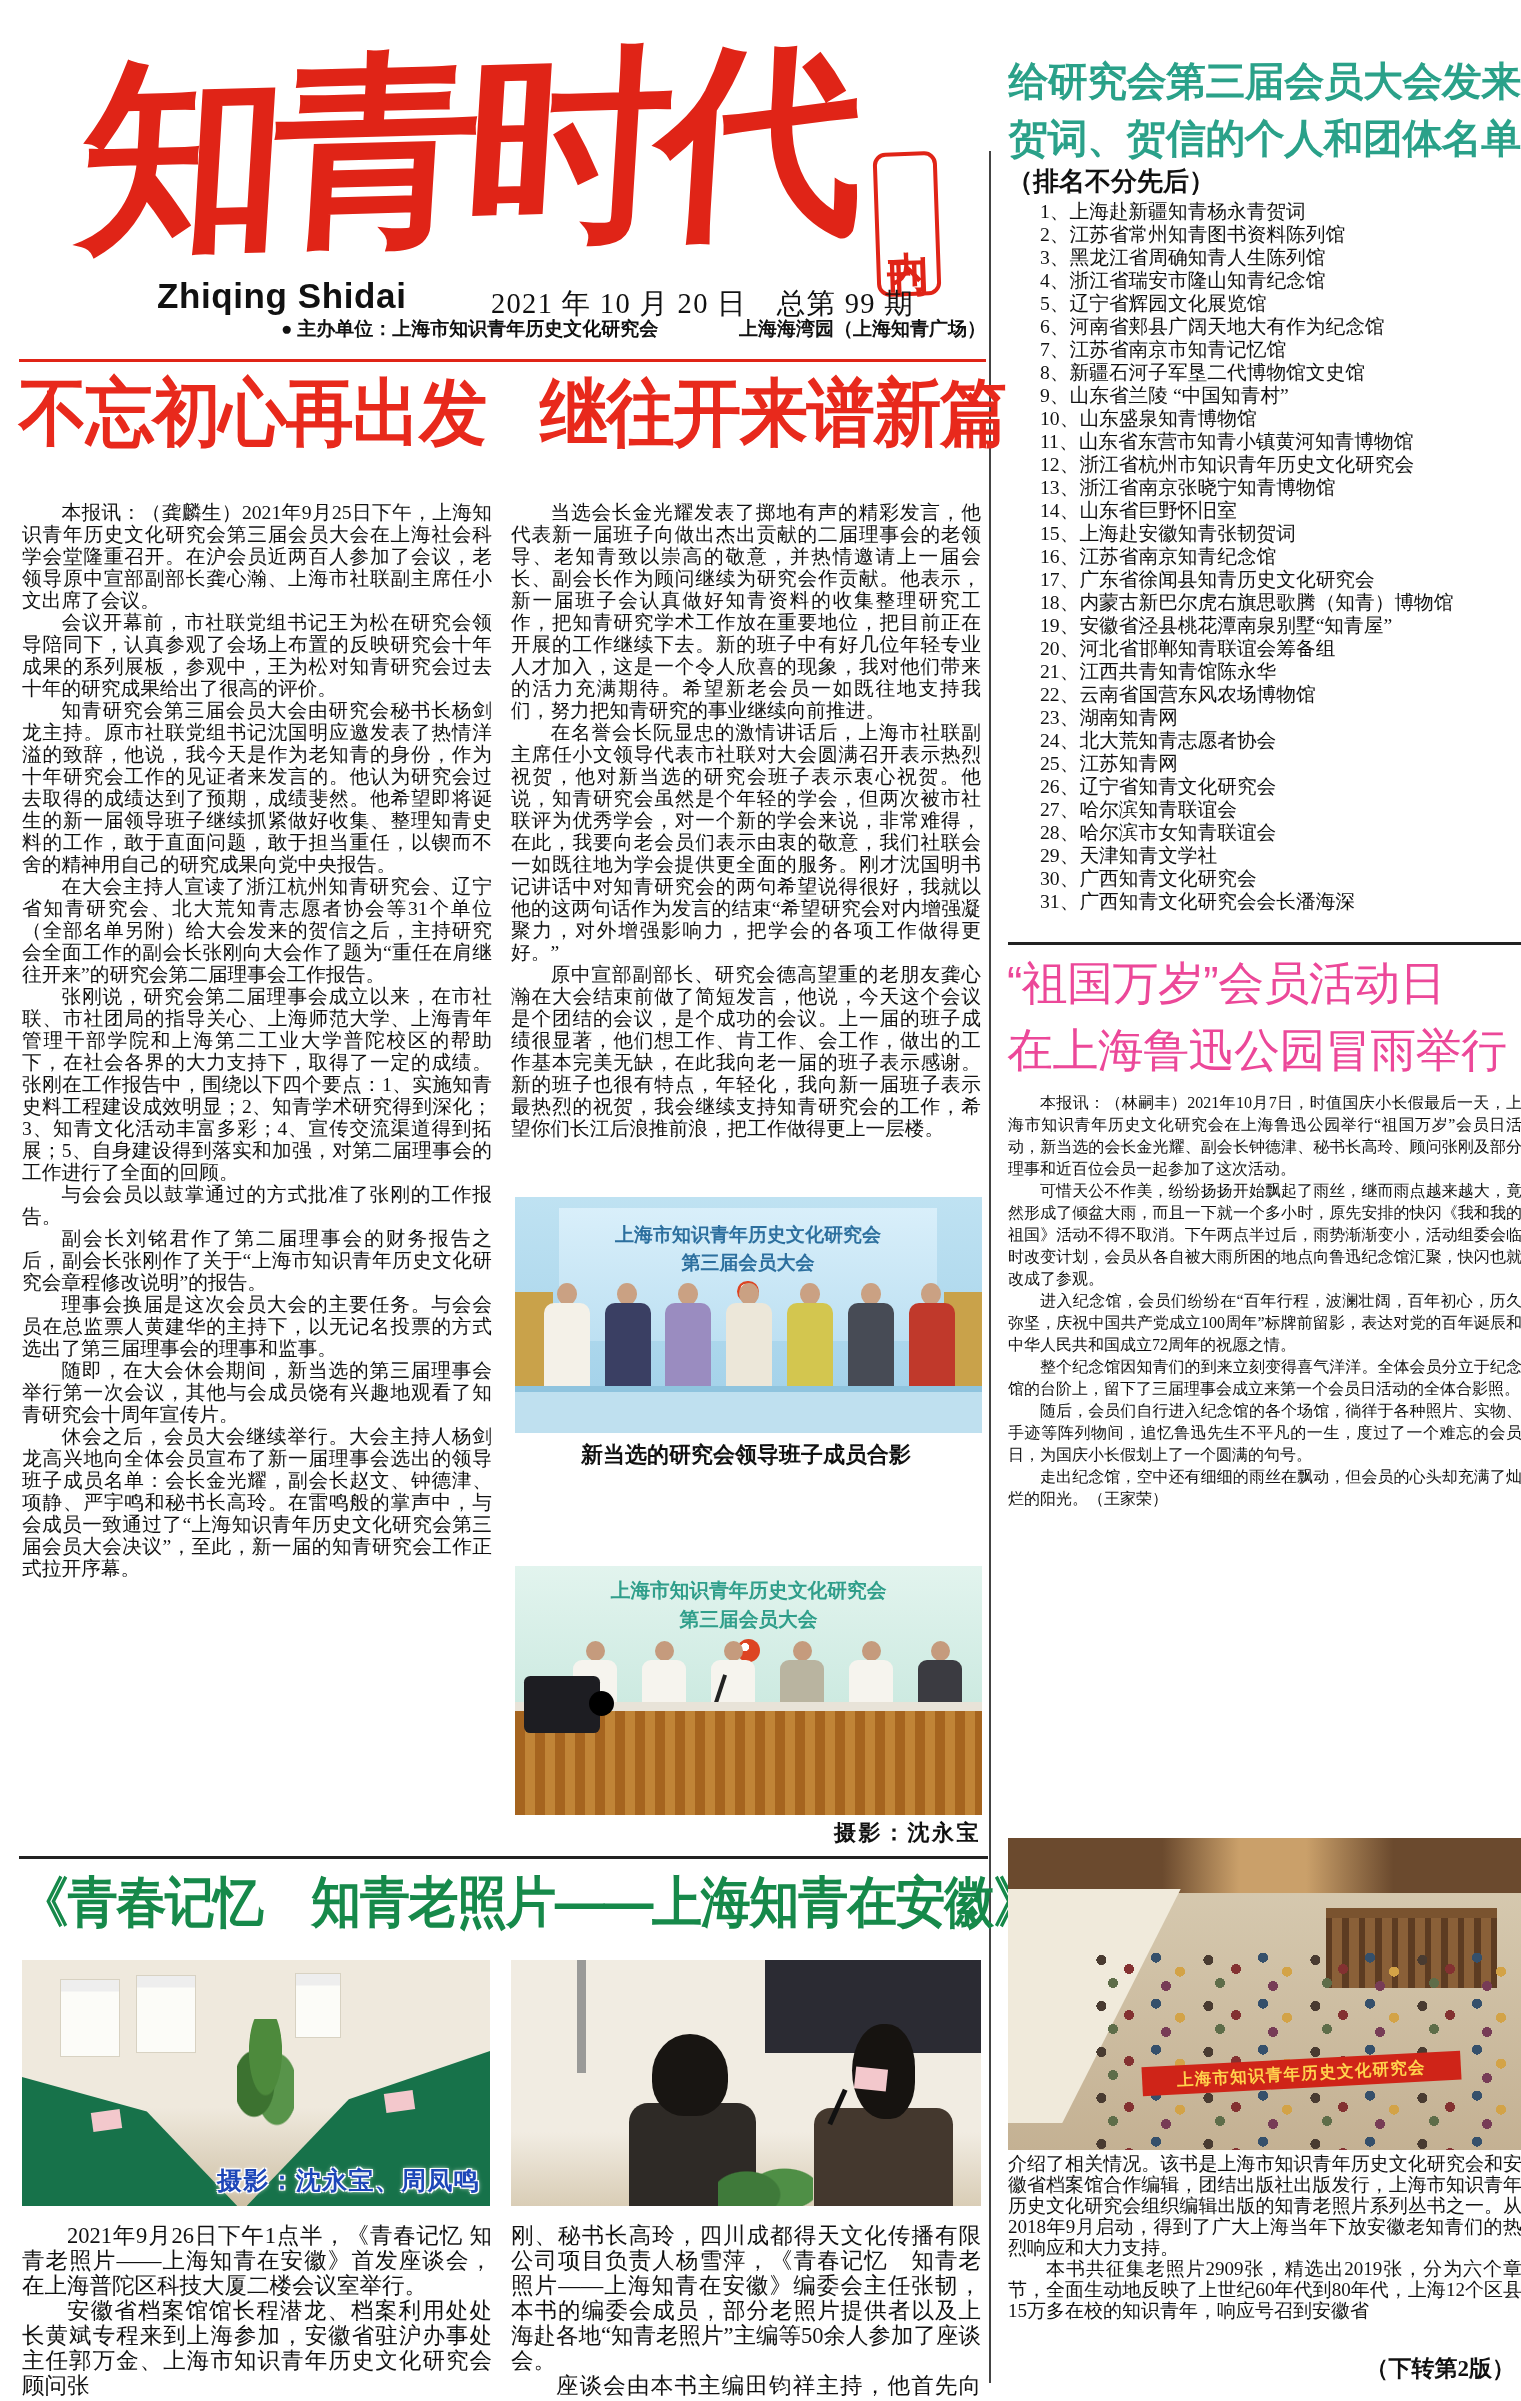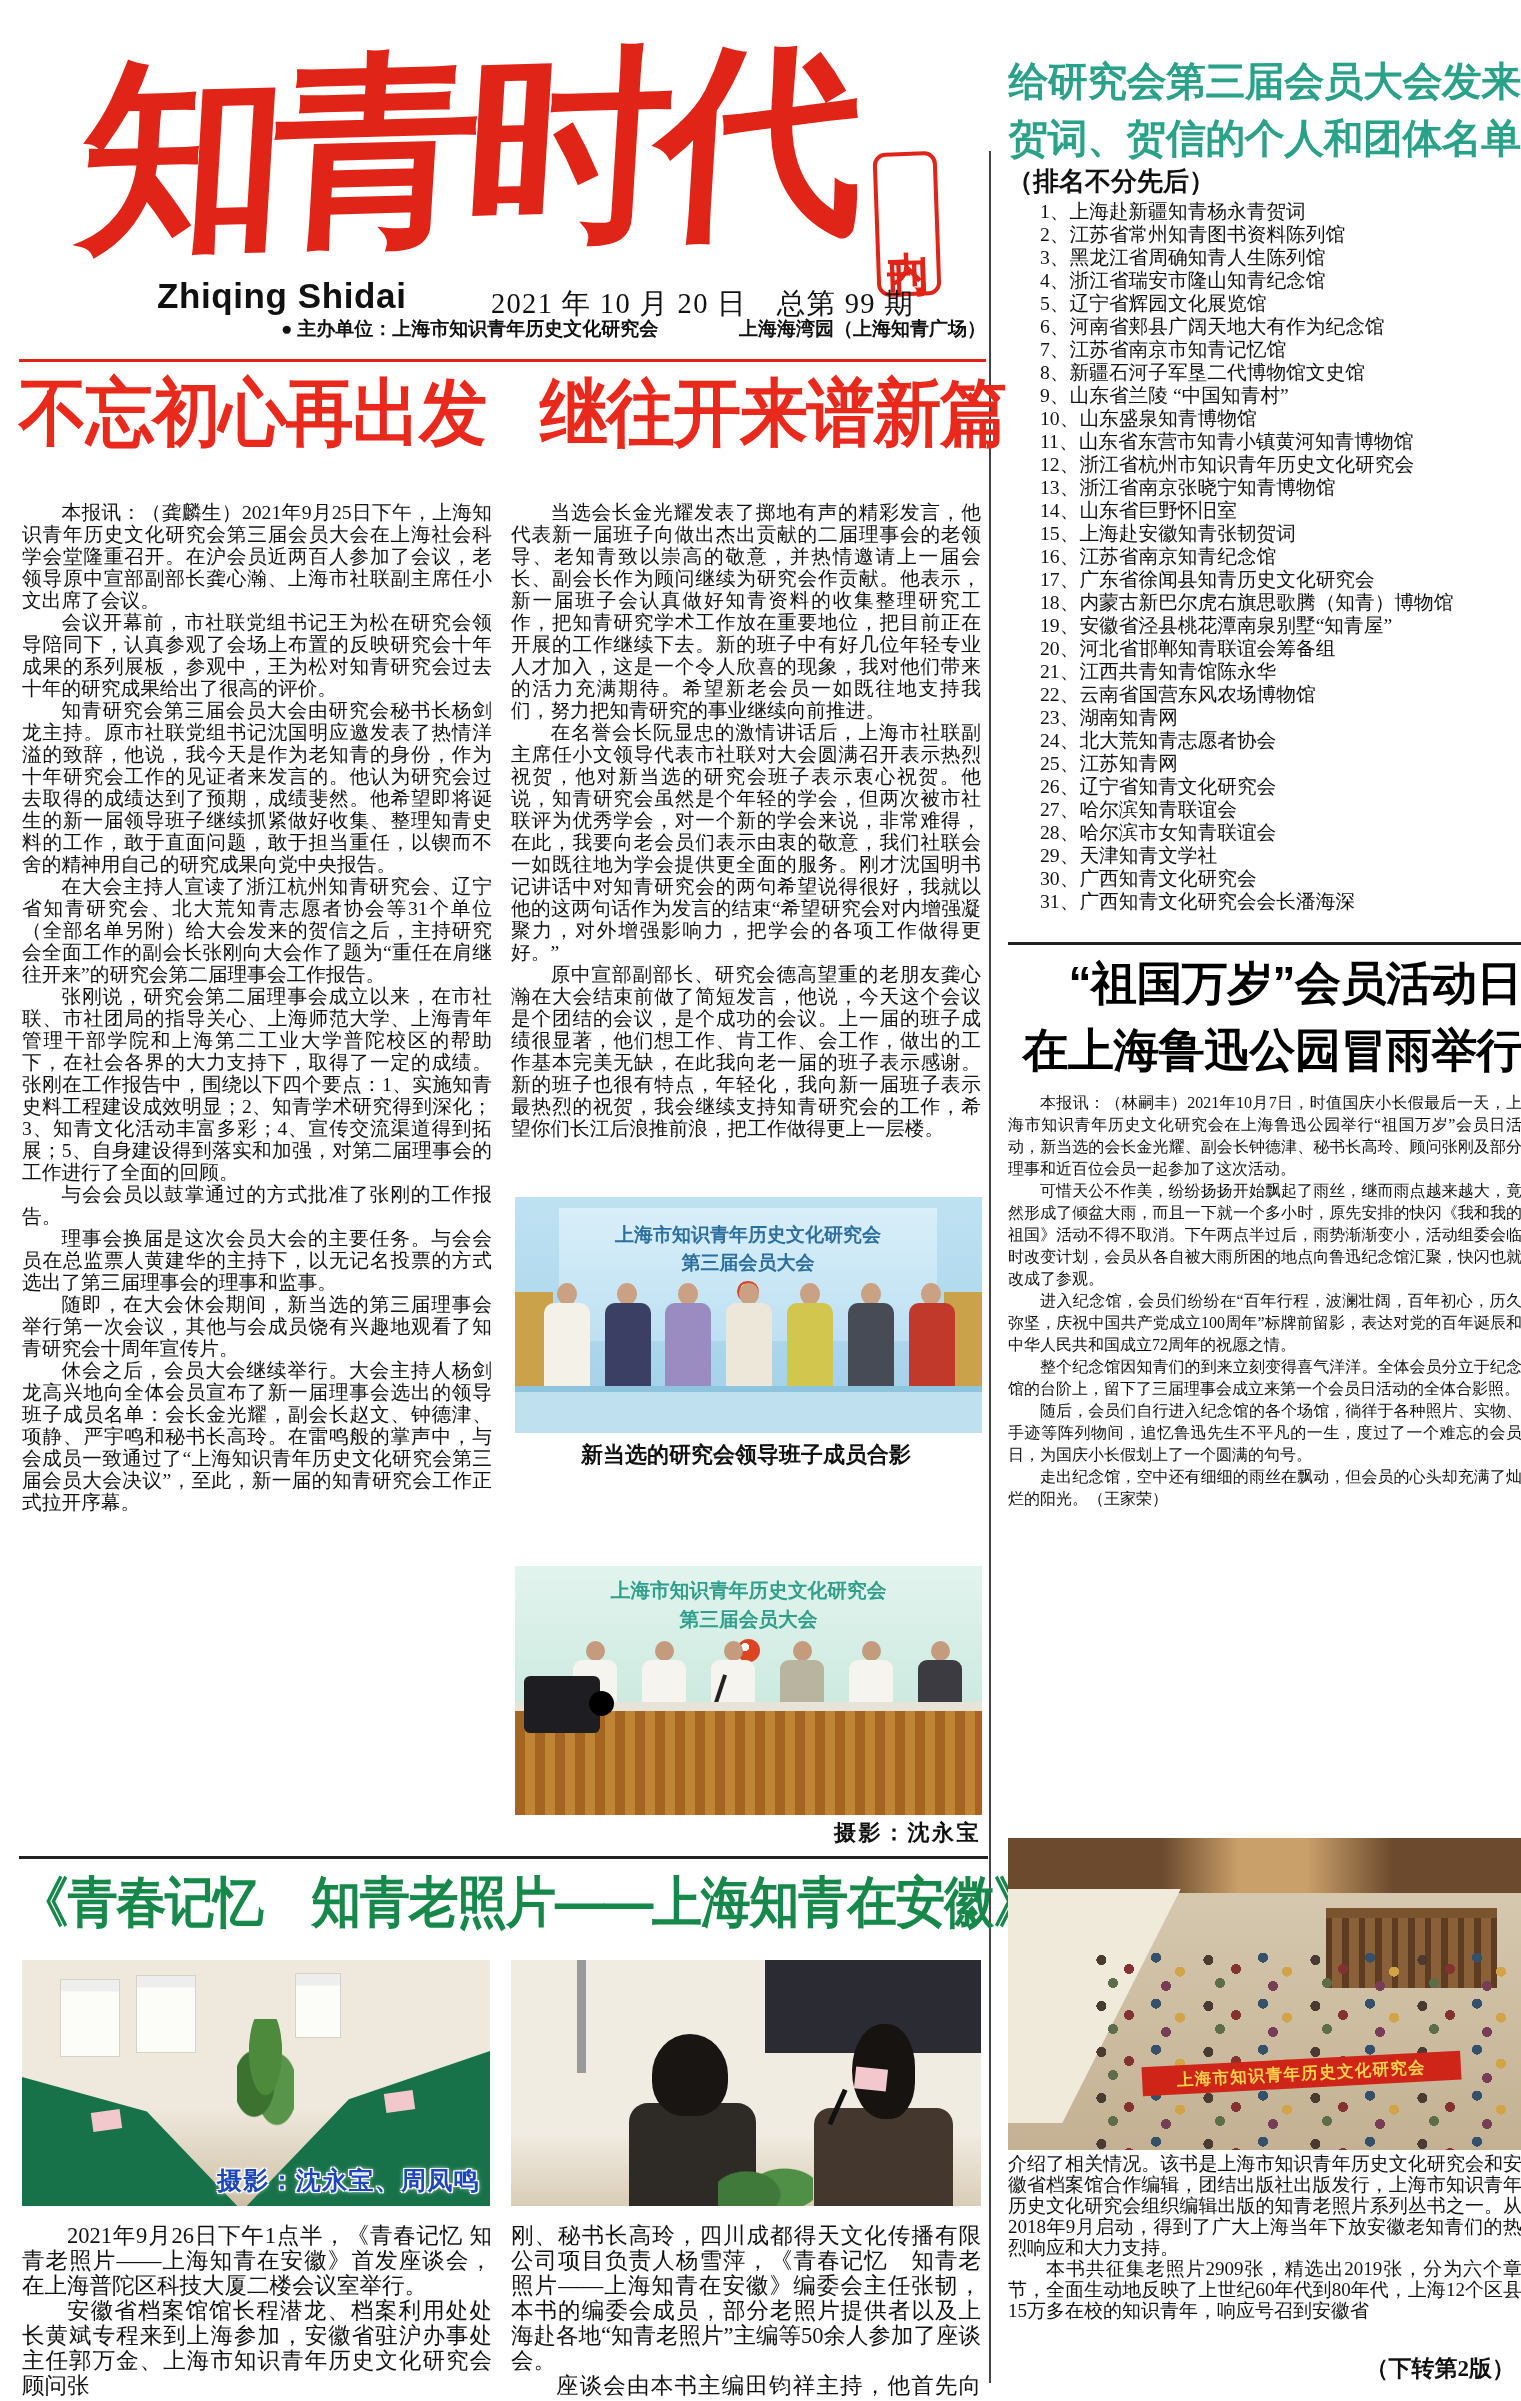--- a/index.html
+++ b/index.html
@@ -149,22 +149,22 @@
 
   
   .greet-title{left:1007px;top:53px;width:515px;text-align:center;color:#2aa189;
     font-family:"Liberation Sans","DejaVu Sans",sans-serif;font-weight:900;font-size:40px;
     line-height:57px;letter-spacing:-0.6px;white-space:nowrap;}
   .greet-note{left:1007px;top:164px;width:515px;text-align:left;font-size:26px;font-weight:bold;
     font-family:"Liberation Sans","DejaVu Sans",sans-serif;}
   .greet-list{left:1040px;top:200px;width:488px;height:729px;overflow:hidden;}
   .greet-list p{margin:0;font-size:19.7px;line-height:23px;white-space:nowrap;}
   .r-divider{left:1008px;top:942px;width:514px;height:2.5px;background:#222;}
-  .pink-title{left:1007px;top:950px;width:515px;text-align:right;color:#000000;
-    font-family:"Liberation Sans","DejaVu Sans",sans-serif;font-weight:700;font-size:46px;
+  .pink-title{left:1007px;top:950px;width:515px;text-align:left;color:#ec4899;
+    font-family:"Liberation Sans","DejaVu Sans",sans-serif;font-weight:400;font-size:46px;
     line-height:67px;letter-spacing:-0.6px;white-space:nowrap;}
   .r-article{left:1008px;top:1092px;width:514px;height:743px;font-size:16px;line-height:22px;
     text-align:justify;overflow:hidden;}
   .r-article p{margin:0;text-indent:2em;}
   .r-cont{left:1008px;top:2153px;width:514px;height:198px;font-size:19px;line-height:21px;
     text-align:justify;overflow:hidden;}
   .r-cont p{margin:0;text-indent:2em;}
   .r-cont p:first-child{text-indent:0;}
   .cont-note{left:1008px;top:2353px;width:507px;text-align:right;font-size:23px;font-weight:bold;}
 </style>
@@ -188,20 +188,21 @@
     <span>不忘初心再出发</span><span class="gap"></span><span>继往开来谱新篇</span>
   </div>
 
   <div class="abs body-col col-left">
       <p>本报讯：（龚麟生）2021年9月25日下午，上海知识青年历史文化研究会第三届会员大会在上海社会科学会堂隆重召开。在沪会员近两百人参加了会议，老领导原中宣部副部长龚心瀚、上海市社联副主席任小文出席了会议。</p>
       <p>会议开幕前，市社联党组书记王为松在研究会领导陪同下，认真参观了会场上布置的反映研究会十年成果的系列展板，参观中，王为松对知青研究会过去十年的研究成果给出了很高的评价。</p>
       <p>知青研究会第三届会员大会由研究会秘书长杨剑龙主持。原市社联党组书记沈国明应邀发表了热情洋溢的致辞，他说，我今天是作为老知青的身份，作为十年研究会工作的见证者来发言的。他认为研究会过去取得的成绩达到了预期，成绩斐然。他希望即将诞生的新一届领导班子继续抓紧做好收集、整理知青史料的工作，敢于直面问题，敢于担当重任，以锲而不舍的精神用自己的研究成果向党中央报告。</p>
       <p>在大会主持人宣读了浙江杭州知青研究会、辽宁省知青研究会、北大荒知青志愿者协会等31个单位（全部名单另附）给大会发来的贺信之后，主持研究会全面工作的副会长张刚向大会作了题为“重任在肩继往开来”的研究会第二届理事会工作报告。</p>
       <p>张刚说，研究会第二届理事会成立以来，在市社联、市社团局的指导关心、上海师范大学、上海青年管理干部学院和上海第二工业大学普陀校区的帮助下，在社会各界的大力支持下，取得了一定的成绩。张刚在工作报告中，围绕以下四个要点：1、实施知青史料工程建设成效明显；2、知青学术研究得到深化；3、知青文化活动丰富多彩；4、宣传交流渠道得到拓展；5、自身建设得到落实和加强，对第二届理事会的工作进行了全面的回顾。</p>
       <p>与会会员以鼓掌通过的方式批准了张刚的工作报告。</p>
+      <p>副会长刘铭君作了第二届理事会的财务报告之后，副会长张刚作了关于“上海市知识青年历史文化研究会章程修改说明”的报告。</p>
       <p>理事会换届是这次会员大会的主要任务。与会会员在总监票人黄建华的主持下，以无记名投票的方式选出了第三届理事会的理事和监事。</p>
       <p>随即，在大会休会期间，新当选的第三届理事会举行第一次会议，其他与会成员饶有兴趣地观看了知青研究会十周年宣传片。</p>
       <p>休会之后，会员大会继续举行。大会主持人杨剑龙高兴地向全体会员宣布了新一届理事会选出的领导班子成员名单：会长金光耀，副会长赵文、钟德津、项静、严宇鸣和秘书长高玲。在雷鸣般的掌声中，与会成员一致通过了“上海知识青年历史文化研究会第三届会员大会决议”，至此，新一届的知青研究会工作正式拉开序幕。</p>
     </div>
   <div class="abs body-col col-mid">
       <p>当选会长金光耀发表了掷地有声的精彩发言，他代表新一届班子向做出杰出贡献的二届理事会的老领导、老知青致以崇高的敬意，并热情邀请上一届会长、副会长作为顾问继续为研究会作贡献。他表示，新一届班子会认真做好知青资料的收集整理研究工作，把知青研究学术工作放在重要地位，把目前正在开展的工作继续下去。新的班子中有好几位年轻专业人才加入，这是一个令人欣喜的现象，我对他们带来的活力充满期待。希望新老会员一如既往地支持我们，努力把知青研究的事业继续向前推进。</p>
       <p>在名誉会长阮显忠的激情讲话后，上海市社联副主席任小文领导代表市社联对大会圆满召开表示热烈祝贺，他对新当选的研究会班子表示衷心祝贺。他说，知青研究会虽然是个年轻的学会，但两次被市社联评为优秀学会，对一个新的学会来说，非常难得，在此，我要向老会员们表示由衷的敬意，我们社联会一如既往地为学会提供更全面的服务。刚才沈国明书记讲话中对知青研究会的两句希望说得很好，我就以他的这两句话作为发言的结束“希望研究会对内增强凝聚力，对外增强影响力，把学会的各项工作做得更好。”</p>
       <p>原中宣部副部长、研究会德高望重的老朋友龚心瀚在大会结束前做了简短发言，他说，今天这个会议是个团结的会议，是个成功的会议。上一届的班子成绩很显著，他们想工作、肯工作、会工作，做出的工作基本完美无缺，在此我向老一届的班子表示感谢。新的班子也很有特点，年轻化，我向新一届班子表示最热烈的祝贺，我会继续支持知青研究会的工作，希望你们长江后浪推前浪，把工作做得更上一层楼。</p>
     </div>
 

